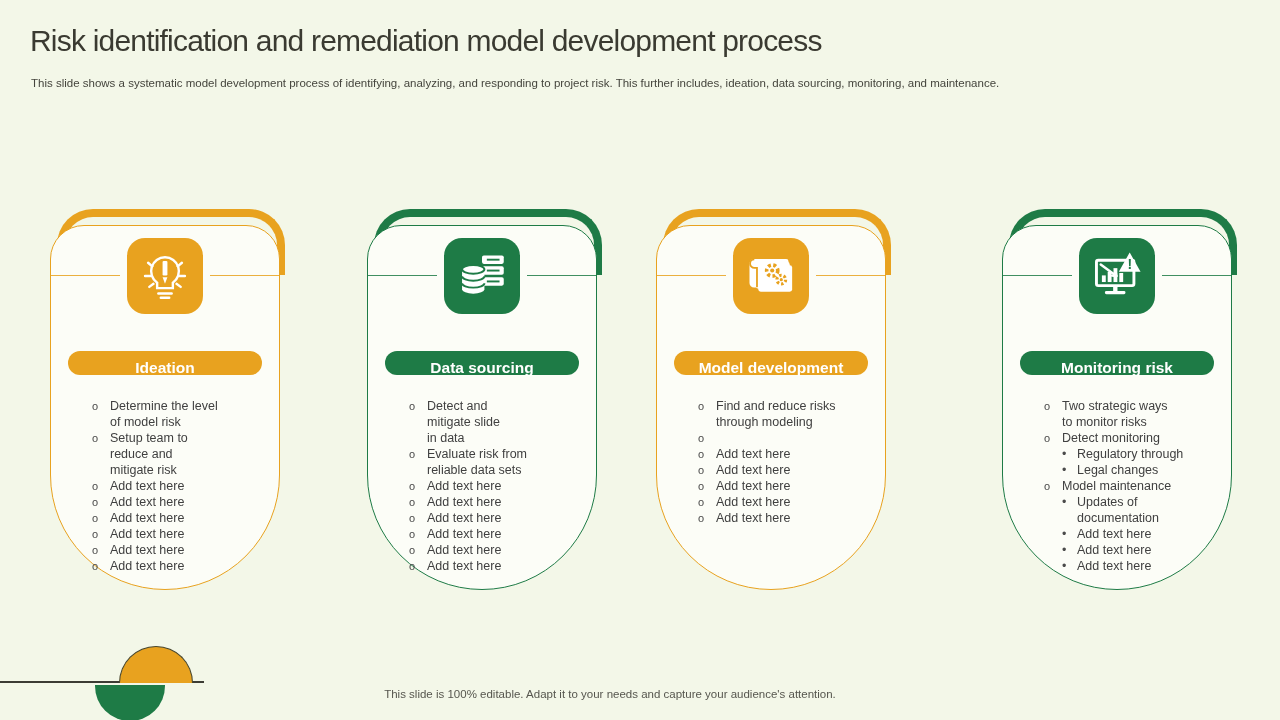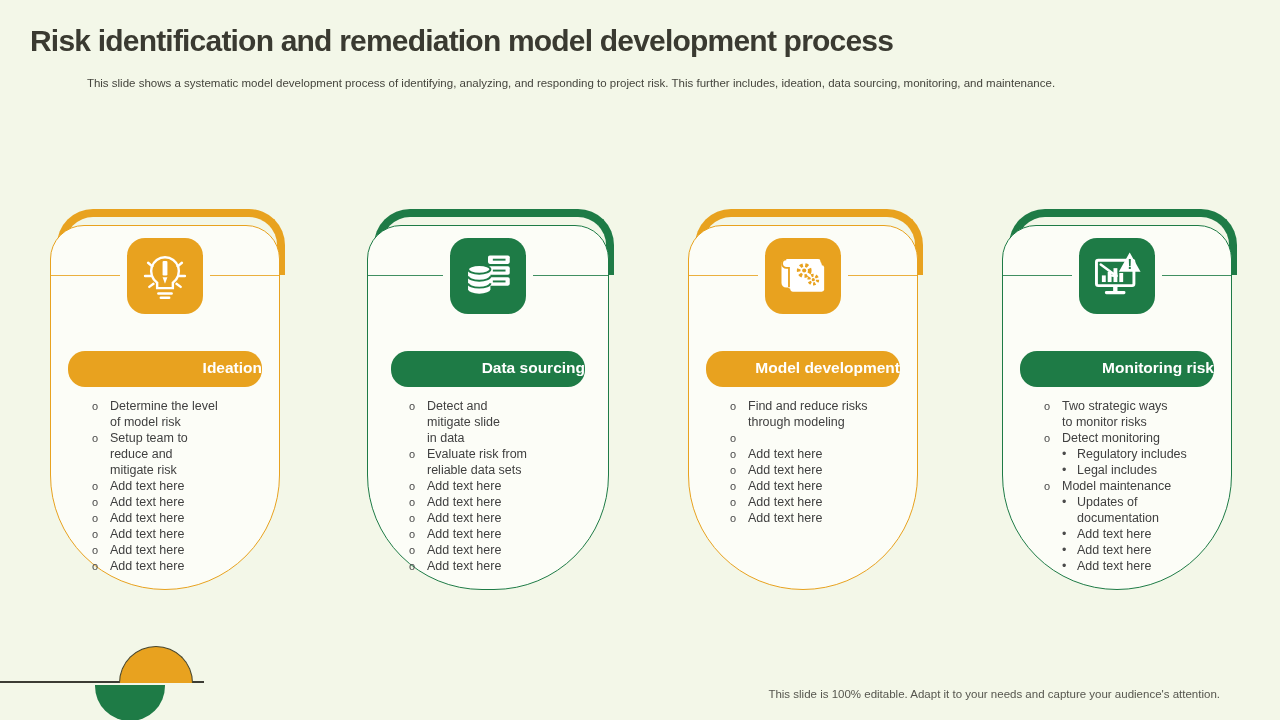--- a/index.html
+++ b/index.html
@@ -3,25 +3,25 @@
 <meta charset="utf-8">
 <style>
   html,body{margin:0;padding:0;}
   .slide{
     position:relative; width:1280px; height:720px; overflow:hidden;
     background:#F3F7E8;
     font-family:"Liberation Sans","DejaVu Sans",sans-serif;
   }
   .title{
     position:absolute; left:30px; top:24px; width:1100px;
-    font-size:30px; font-weight:bold; color:#3A3A31; letter-spacing:-0.8px;
+    font-size:30px; font-weight:normal; color:#3A3A31; letter-spacing:-0.8px;
   }
   .subtitle{
     position:absolute; left:31px; top:77px; width:1080px;
-    font-size:11.5px; color:#45453D;text-align:center;
+    font-size:11.5px; color:#45453D;
   }
   .card{ position:absolute; top:225px; width:230px; height:365px; }
   .card-cap{
     position:absolute; top:-16px; left:7px; right:-5px; height:58px;
     border:8px solid var(--c); border-bottom:none;
     border-radius:36px 36px 0 0; z-index:0;
   }
   .card-body{
     position:absolute; inset:0; z-index:1;
     background:#FCFDF7; border:1.5px solid var(--c);
@@ -33,39 +33,39 @@
   }
   .icon-box{
     position:absolute; top:12px; left:50%; margin-left:-38px;
     width:76px; height:76px; border-radius:18px;
     background:var(--c); box-shadow:0 0 0 7px #FCFDF7;
     display:flex; align-items:center; justify-content:center;
   }
   .icon-box svg{ width:58px; height:58px; }
   .pill{
     position:absolute; top:125px; left:50%; margin-left:-97px;
-    width:194px; height:36px; border-radius:17px;
+    width:194px; height:24px; border-radius:17px;
     background:var(--c); color:#FFFFFF;
-    font-size:15.5px; font-weight:bold; text-align:right; line-height:34px;
+    font-size:15.5px; font-weight:bold; text-align:center; line-height:34px;
   }
   .bullet-list{
     position:absolute; top:172px; left:38px; right:10px;
     font-size:12.5px; color:#404040; line-height:16px;
   }
   .bullet-item{ display:flex; }
   .bullet-marker{
     width:12px; margin-right:9px; flex:none;
     font-size:11px; color:#4A4A4A; text-align:center;
   }
   .bullet-text{ white-space:pre-line; }
   .sub-item{ display:flex; margin-left:21px; }
   .sub-marker{ width:8px; margin-right:7px; flex:none; color:#4A4A4A; }
   .footer{
     position:absolute; top:688px; left:0; width:1220px;
-    text-align:right; font-size:11.5px; color:#56564E;
+    text-align:center; font-size:11.5px; color:#56564E;
   }
   .decor-line{ position:absolute; top:681px; left:0; width:204px; height:2px; background:#3C3C34; }
   .decor-semicircle-orange{
     position:absolute; left:119px; top:646px; width:72px; height:36px;
     background:#E8A21F; border:1.5px solid #46462F; border-bottom:none;
     border-radius:72px 72px 0 0;
   }
   .decor-semicircle-green{
     position:absolute; left:95px; top:685px; width:70px; height:36px;
     background:#1E7B46; border-radius:0 0 70px 70px;
@@ -135,21 +135,21 @@
               <span class="bullet-marker">o</span>
               <span class="bullet-text">Add text here</span>
             </div>
             <div class="bullet-item">
               <span class="bullet-marker">o</span>
               <span class="bullet-text">Add text here</span>
             </div>
           </div>
     </div>
   </div>
-      <div class="card" style="left: 367px; padding-left: 12px; --c: #1E7B46;">
+      <div class="card" style="left: 367px; --c: #1E7B46;">
     <div class="card-cap"></div>
     <div class="card-body">
       <div class="icon-divider"></div>
       <div class="icon-box">
             <svg viewBox="0 0 48 48">
               <g fill="#fff">
                 <rect x="24" y="7" width="18" height="7" rx="1.5"></rect>
                 <rect x="24" y="16" width="18" height="7" rx="1.5"></rect>
                 <rect x="24" y="25" width="18" height="7" rx="1.5"></rect>
               </g>
@@ -199,21 +199,21 @@
               <span class="bullet-marker">o</span>
               <span class="bullet-text">Add text here</span>
             </div>
             <div class="bullet-item">
               <span class="bullet-marker">o</span>
               <span class="bullet-text">Add text here</span>
             </div>
           </div>
     </div>
   </div>
-      <div class="card" style="left: 688px; --c: #E8A21F;">
+      <div class="card" style="left: 656px; --c: #E8A21F;">
     <div class="card-cap"></div>
     <div class="card-body">
       <div class="icon-divider"></div>
       <div class="icon-box">
             <svg viewBox="0 0 48 48">
               <g fill="#fff">
                 <rect x="13.5" y="15" width="28" height="22" rx="2"></rect>
                 <rect x="11.5" y="12.5" width="28" height="22" rx="2"></rect>
                 <path d="M10 10 h26.5 a2 2 0 0 1 2 2 v19.5 a2 2 0 0 1 -2 2 h-26.5 a3.8 3.8 0 0 1 -3.8 -3.8 v-15.9 a3.8 3.8 0 0 1 3.8 -3.8 z"></path>
               </g>
@@ -286,25 +286,25 @@
               <span class="bullet-marker">o</span>
               <span class="bullet-text">Two strategic ways
 to monitor risks</span>
             </div>
             <div class="bullet-item">
               <span class="bullet-marker">o</span>
               <span class="bullet-text">Detect monitoring</span>
             </div>
             <div class="sub-item">
               <span class="sub-marker">•</span>
-              <span class="bullet-text">Regulatory includes</span>
-            </div>
-            <div class="sub-item">
-              <span class="sub-marker">•</span>
-              <span class="bullet-text">Legal includes</span>
+              <span class="bullet-text">Regulatory through</span>
+            </div>
+            <div class="sub-item">
+              <span class="sub-marker">•</span>
+              <span class="bullet-text">Legal changes</span>
             </div>
             <div class="bullet-item">
               <span class="bullet-marker">o</span>
               <span class="bullet-text">Model maintenance</span>
             </div>
             <div class="sub-item">
               <span class="sub-marker">•</span>
               <span class="bullet-text">Updates of
 documentation</span>
             </div>

